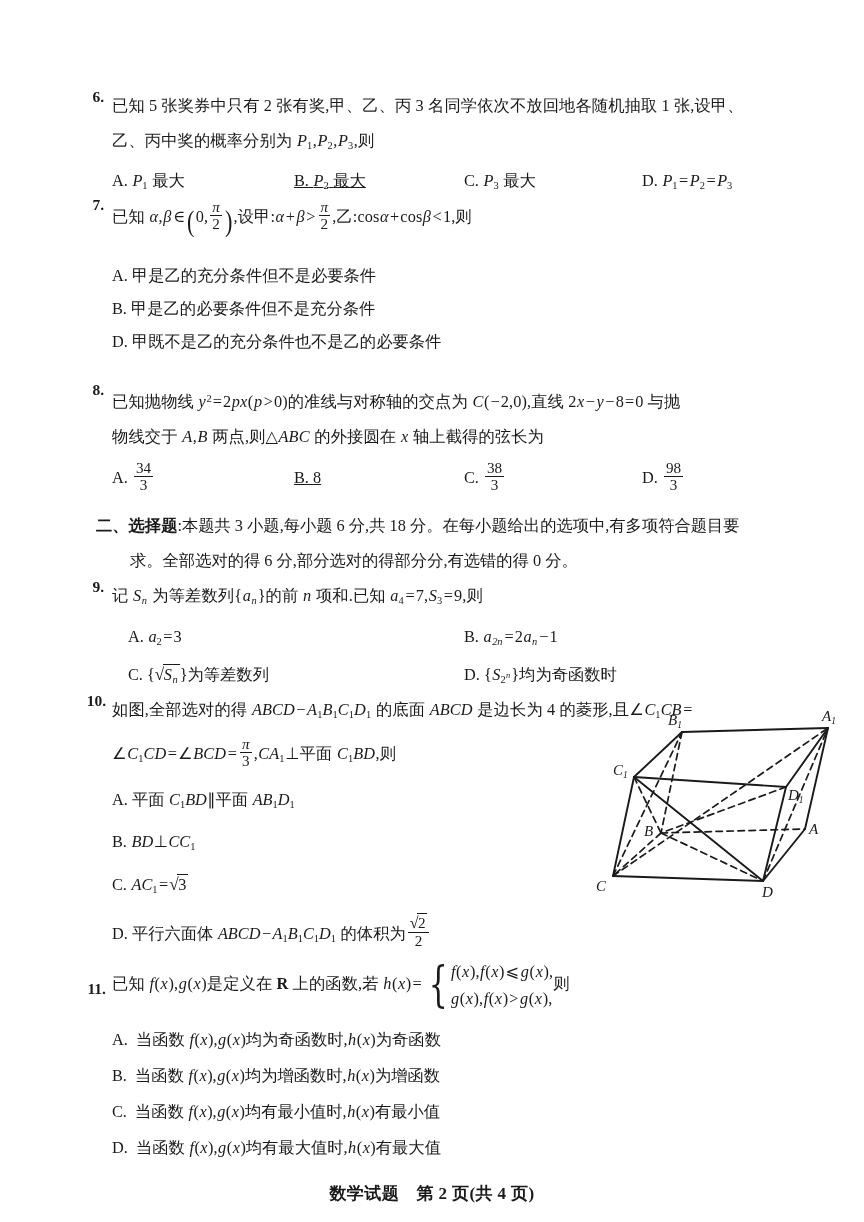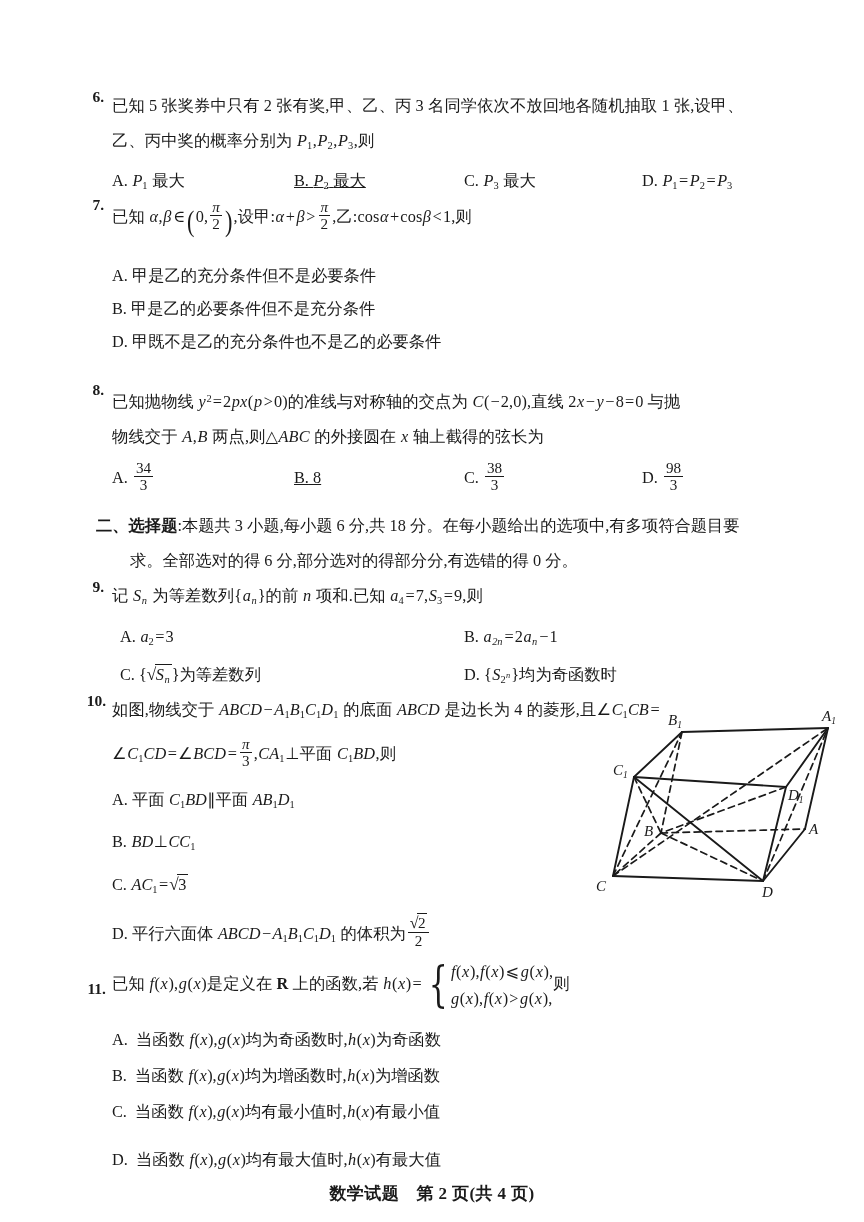--- a/index.html
+++ b/index.html
@@ -67,21 +67,21 @@
   .opts2 {
     position: relative;
     height: 38px;
     font-size: 16.3px;
     line-height: 38px;
   }
   .opts2 > span {
     position: absolute;
     white-space: nowrap;
   }
-  .c1 { left: 8px; }
+  .c1 { left: 16px; }
   .c2 { left: 352px; }
 
   .optline {
     font-size: 16.3px;
     line-height: 33px;
     white-space: nowrap;
   }
 
   
   .mi {
@@ -292,21 +292,21 @@
         <span class="c1"><span>C.</span>&nbsp;<span class="mn">{</span><span class="sqrt"><span class="rad">√</span><span class="rnd mi">S<sub class="mi">n</sub></span></span><span class="mn">}</span><span>为等差数列</span></span>
         <span class="c2"><span>D.</span>&nbsp;<span class="mn">{</span><span class="mi">S<sub class="mn">2<sup class="mi" style="font-size:0.8em;">n</sup></sub></span><span class="mn">}</span><span>均为奇函数时</span></span>
       </div>
     </div>
   </div>
 
   <div class="q" style="top:692px;">
     <div class="qnum" style="width:32px;">10.</div>
     <div class="qbody" style="margin-left:38px;">
       <div class="line">
-        <span>如图,物线交于 </span><span class="mi">ABCD</span><span class="op">−</span><span class="mi">A<sub>1</sub>B<sub>1</sub>C<sub>1</sub>D<sub>1</sub></span><span> 的底面 </span><span class="mi">ABCD</span><span> 是边长为 4 的菱形,且</span><span class="mn">∠</span><span class="mi">C<sub>1</sub>CB</span><span class="op">=</span>
+        <span>如图,全部选对的得 </span><span class="mi">ABCD</span><span class="op">−</span><span class="mi">A<sub>1</sub>B<sub>1</sub>C<sub>1</sub>D<sub>1</sub></span><span> 的底面 </span><span class="mi">ABCD</span><span> 是边长为 4 的菱形,且</span><span class="mn">∠</span><span class="mi">C<sub>1</sub>CB</span><span class="op">=</span>
       </div>
       <div class="line" style="line-height:44px;">
         <span class="mn">∠</span><span class="mi">C<sub>1</sub>CD</span><span class="op">=</span><span class="mn">∠</span><span class="mi">BCD</span><span class="op">=</span><span class="frac"><span class="num mi">π</span><span class="den mn">3</span></span>,<span class="mi">CA<sub>1</sub></span><span class="mn">⊥</span><span>平面 </span><span class="mi">C<sub>1</sub>BD</span><span>,则</span>
       </div>
       <div class="optline" style="line-height:37px;">
         <span>A.</span>&nbsp;<span>平面 </span><span class="mi">C<sub>1</sub>BD</span><span class="mn">∥</span><span>平面 </span><span class="mi">AB<sub>1</sub>D<sub>1</sub></span>
       </div>
       <div class="optline" style="line-height:37px;">
         <span>B.</span>&nbsp;<span class="mi">BD</span><span class="mn">⊥</span><span class="mi">CC<sub>1</sub></span>
       </div>
@@ -374,21 +374,21 @@
       </div>
       <div class="optline" style="line-height:36px;margin-top:10px;">
         <span>A.</span>&nbsp;&nbsp;<span>当函数 </span><span class="mi">f</span><span class="mn">(</span><span class="mi">x</span><span class="mn">)</span>,<span class="mi">g</span><span class="mn">(</span><span class="mi">x</span><span class="mn">)</span><span>均为奇函数时,</span><span class="mi">h</span><span class="mn">(</span><span class="mi">x</span><span class="mn">)</span><span>为奇函数</span>
       </div>
       <div class="optline" style="line-height:36px;">
         <span>B.</span>&nbsp;&nbsp;<span>当函数 </span><span class="mi">f</span><span class="mn">(</span><span class="mi">x</span><span class="mn">)</span>,<span class="mi">g</span><span class="mn">(</span><span class="mi">x</span><span class="mn">)</span><span>均为增函数时,</span><span class="mi">h</span><span class="mn">(</span><span class="mi">x</span><span class="mn">)</span><span>为增函数</span>
       </div>
       <div class="optline" style="line-height:36px;">
         <span>C.</span>&nbsp;&nbsp;<span>当函数 </span><span class="mi">f</span><span class="mn">(</span><span class="mi">x</span><span class="mn">)</span>,<span class="mi">g</span><span class="mn">(</span><span class="mi">x</span><span class="mn">)</span><span>均有最小值时,</span><span class="mi">h</span><span class="mn">(</span><span class="mi">x</span><span class="mn">)</span><span>有最小值</span>
       </div>
-      <div class="optline" style="line-height:36px;margin-top:12px;">
+      <div class="optline" style="line-height:36px;">
         <span>D.</span>&nbsp;&nbsp;<span>当函数 </span><span class="mi">f</span><span class="mn">(</span><span class="mi">x</span><span class="mn">)</span>,<span class="mi">g</span><span class="mn">(</span><span class="mi">x</span><span class="mn">)</span><span>均有最大值时,</span><span class="mi">h</span><span class="mn">(</span><span class="mi">x</span><span class="mn">)</span><span>有最大值</span>
       </div>
     </div>
   </div>
 
   <div class="footer" style="top:1182px;">数学试题　第 2 页(共 4 页)</div>
 
 </div>
 
 </body></html>

